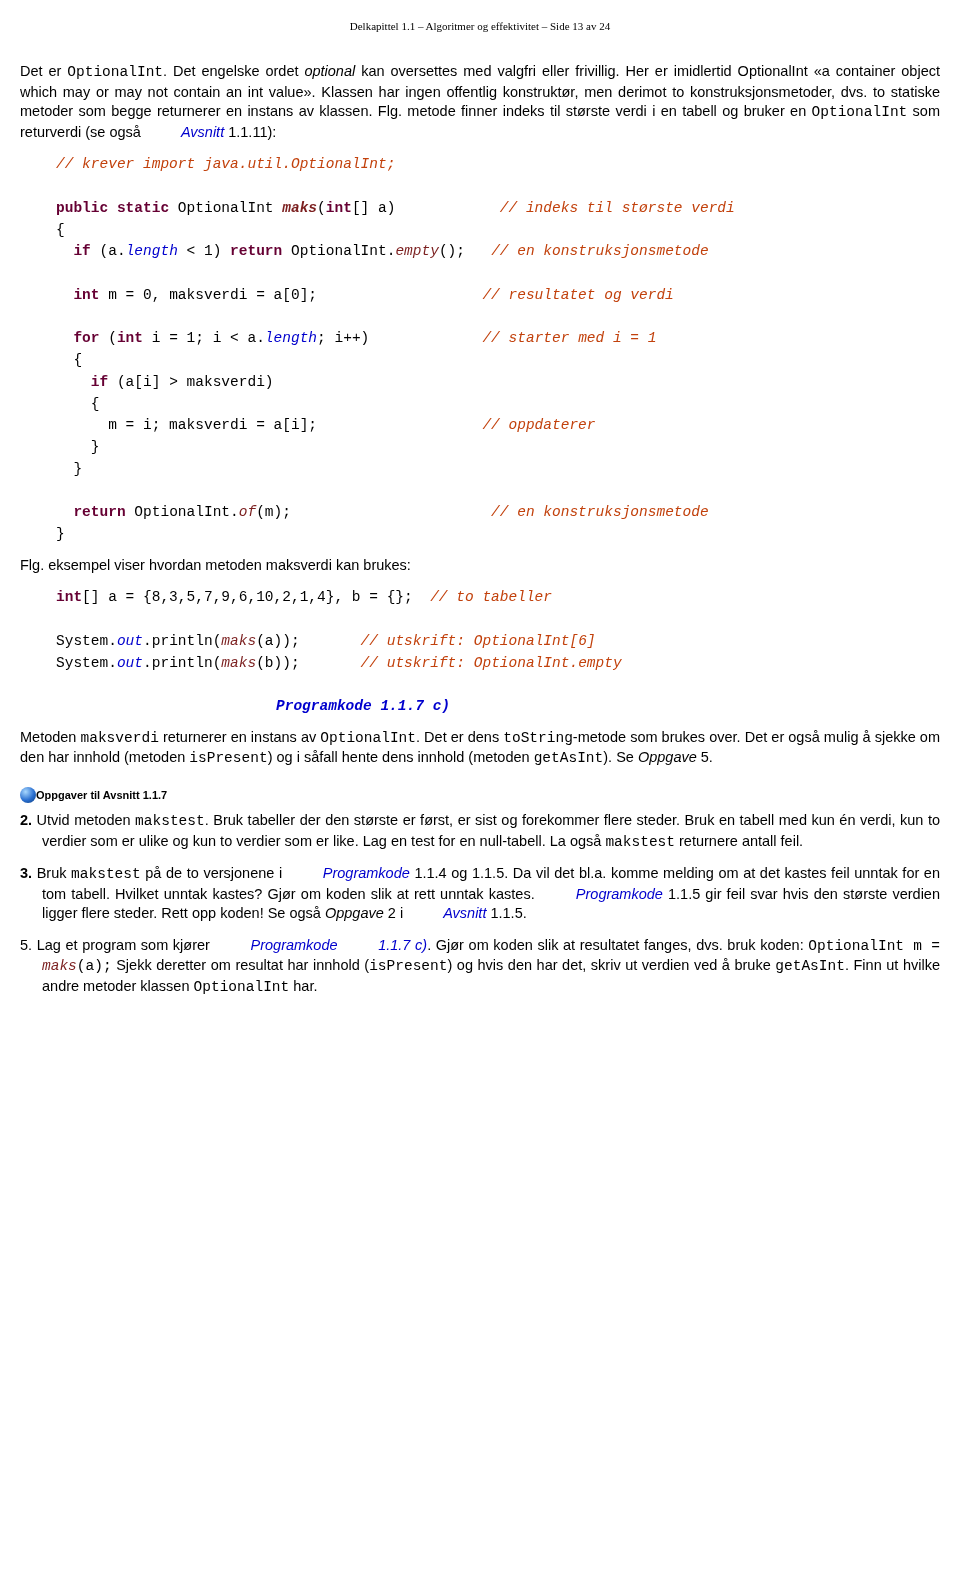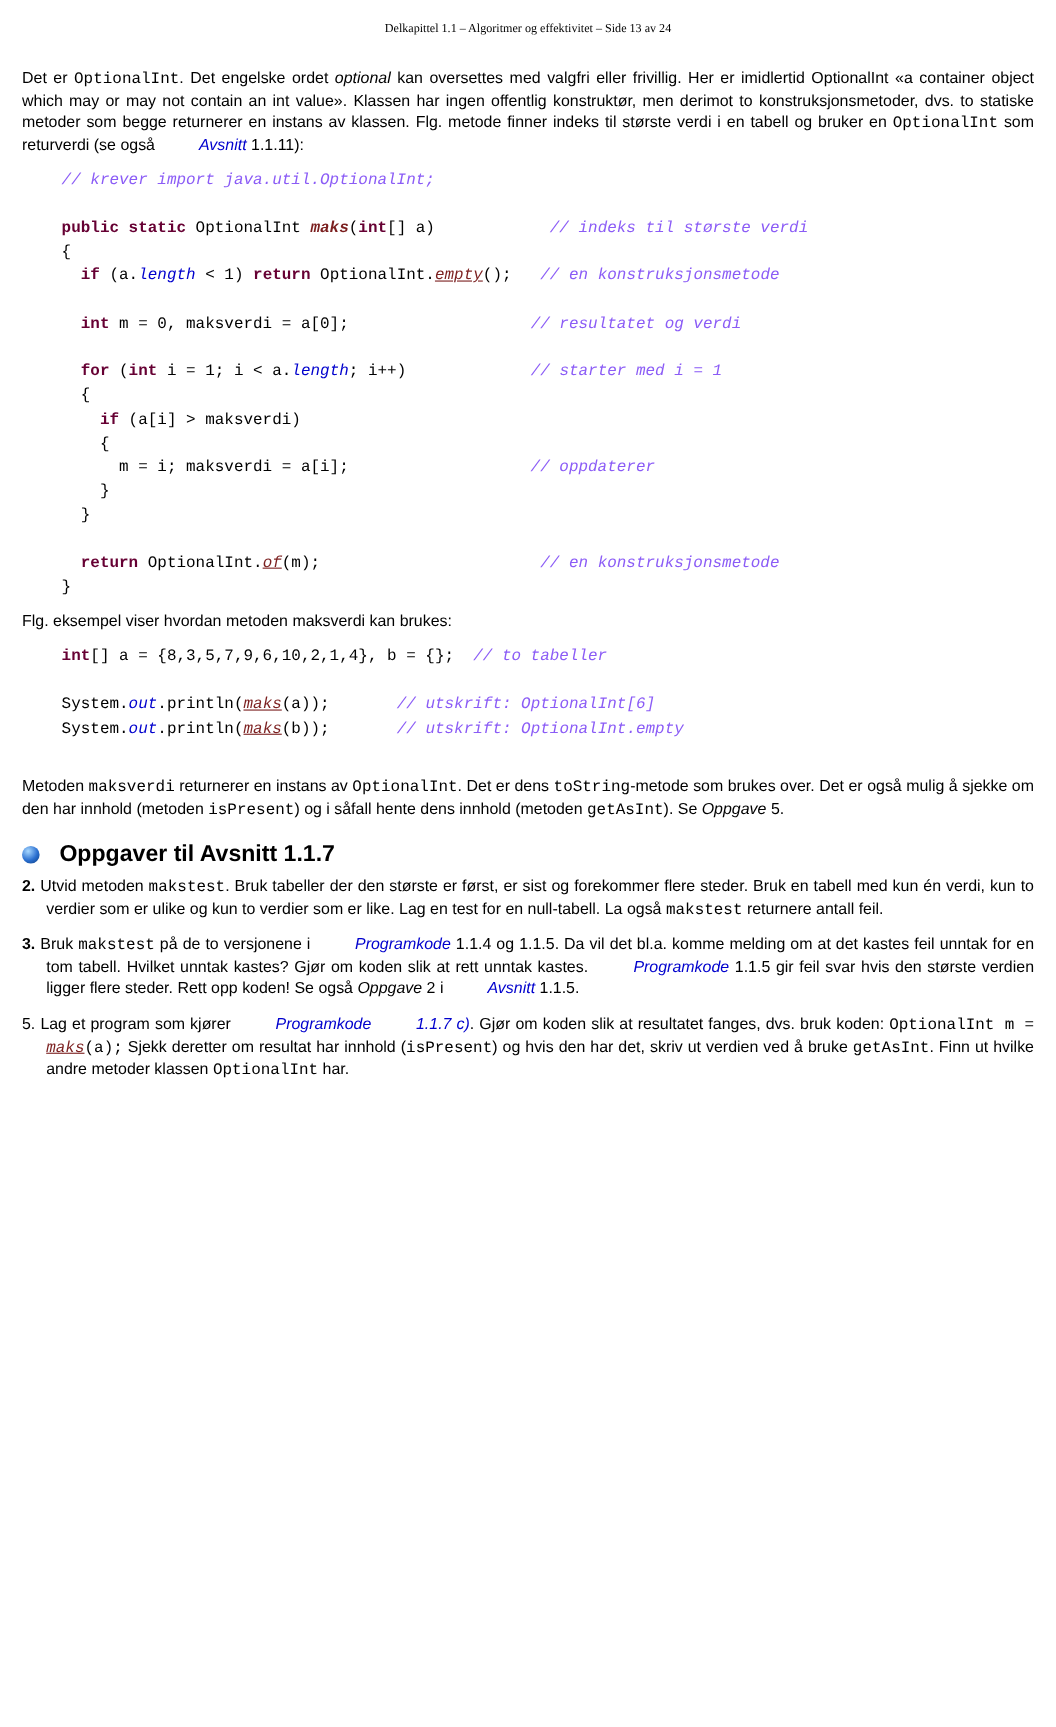--- a/index.html
+++ b/index.html
@@ -22,38 +22,38 @@
   .italic { font-style: italic; }
   .codeblock {
     font-family: 'Courier New', monospace;
     white-space: pre;
     margin: 10px 0 10px 36px;
     line-height: 1.5;
     font-size: 14.5px;
   }
   .kw { color: #660033; font-weight: bold; }
   .fn { color: #7b1f1f; font-style: italic; font-weight: bold; }
-  .meth { color: #7b1f1f; font-style: italic; text-decoration: underline; }
-  .cmt { color: #8b5cf6; font-style: italic; }
+  .meth { color: #7b1f1f; font-style: italic; }
+  .cmt { color: #c2410c; font-style: italic; }
   .prop { color: #0000cd; font-style: italic; }
   .caption {
     display: block;
     color: #0000cd;
     font-style: italic;
     font-weight: bold;
     margin-left: 220px;
   }
   .section-title {
     font-weight: bold;
-    font-size: 21px;
+    font-size: 11px;
     margin-top: 18px;
     margin-bottom: 8px;
     display: flex;
     align-items: center;
-    gap: 18px;
+    gap: 0;
   }
   .bullet-icon {
     width: 16px; height: 16px; border-radius: 50%;
     background: radial-gradient(circle at 35% 30%, #a8d8ff 0%, #2a6fd0 55%, #0a3a7a 100%);
     display: inline-block;
     flex-shrink: 0;
   }
   .boldnum { font-weight: bold; }
   .link { color: #0000cd; font-style: italic; margin-left: 36px; }
   .redmono { color: #800000; font-family: 'Courier New', monospace; }
@@ -87,21 +87,21 @@
 <span>}</span>
 </div>
 
 <p>Flg. eksempel viser hvordan metoden maksverdi kan brukes:</p>
 
 <div class="codeblock"><span class="kw">int</span><span>[] a = {8,3,5,7,9,6,10,2,1,4}, b = {};</span>  <span class="cmt">// to tabeller</span>
 
 <span>System.</span><span class="prop">out</span><span>.println(</span><span class="meth">maks</span><span>(a));</span>       <span class="cmt">// utskrift: OptionalInt[6]</span>
 <span>System.</span><span class="prop">out</span><span>.println(</span><span class="meth">maks</span><span>(b));</span>       <span class="cmt">// utskrift: OptionalInt.empty</span>
 
-</div>
+<span class="caption">Programkode 1.1.7 c)</span></div>
 
 <p>
 <span>Metoden </span><span class="mono">maksverdi</span><span> returnerer en instans av </span><span class="mono">OptionalInt</span><span>. Det er dens </span><span class="mono">toString</span><span>-metode som brukes over. Det er også mulig å sjekke om den har innhold (metoden </span><span class="mono">isPresent</span><span>) og i såfall hente dens innhold (metoden </span><span class="mono">getAsInt</span><span>). Se </span><span class="italic">Oppgave</span><span> 5.</span>
 </p>
 
 <div class="section-title">
   <span class="bullet-icon"></span>
   <span>Oppgaver til Avsnitt 1.1.7</span>
 </div>
 

